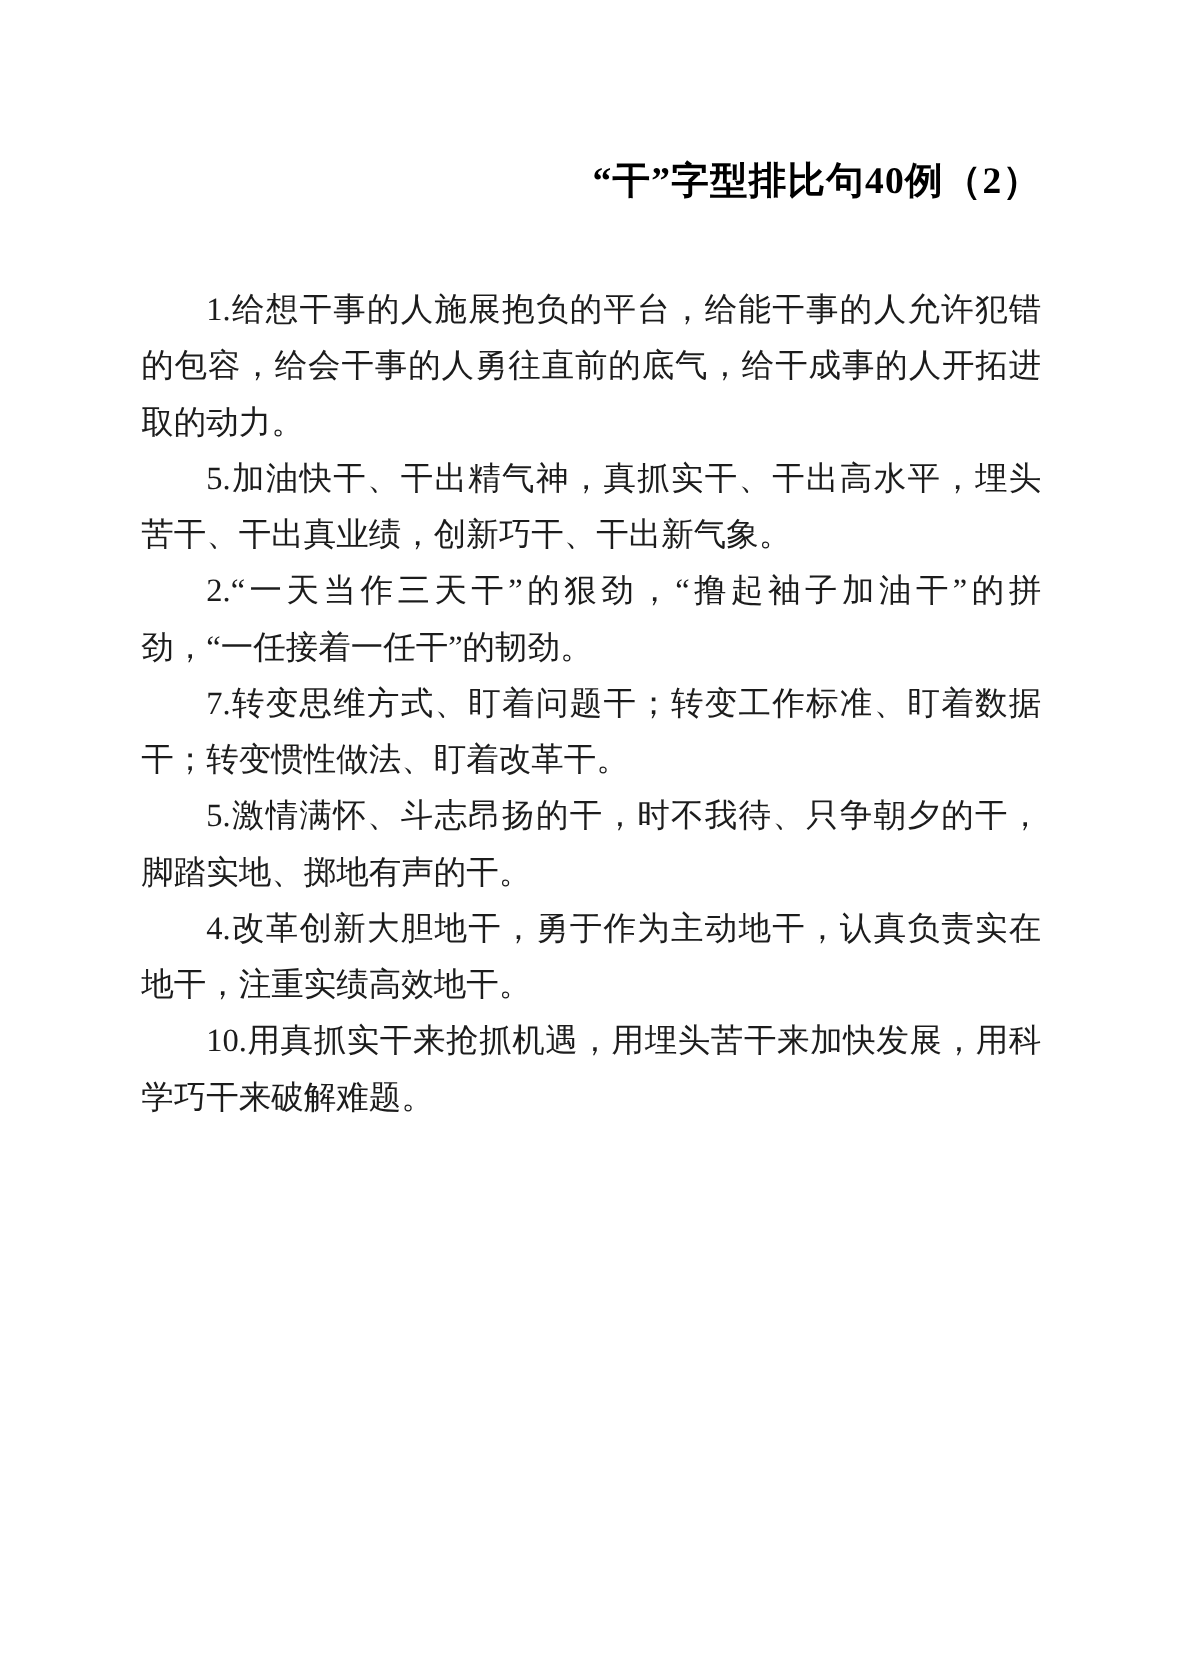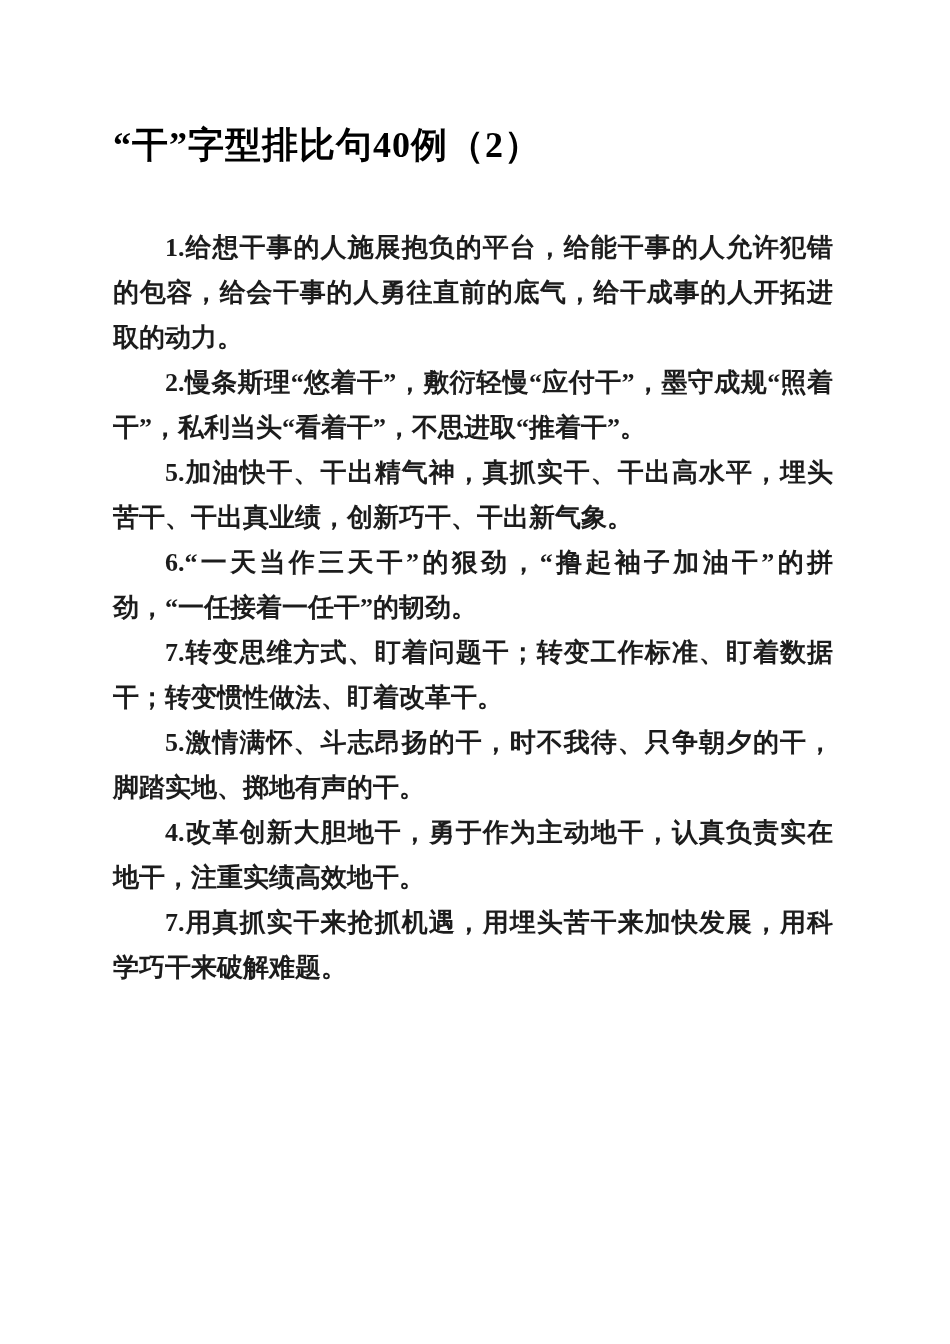--- a/index.html
+++ b/index.html
@@ -12,47 +12,45 @@
     width: 950px;
     height: 1344px;
     background: #ffffff;
     box-sizing: border-box;
     padding: 110px 117px 0 113px;
     font-family: "Liberation Serif", "DejaVu Serif", serif;
     overflow: hidden;
   }
   .doc-title {
     margin: 0 0 45px 0;
-    font-size: 36px;
+    font-size: 30px;
     line-height: 70px;
     font-weight: bold;
-    text-align: left;
+    text-align: right;
     color: #000000;
     letter-spacing: 1px;
   }
   .doc-body p {
     margin: 0;
     font-size: 26px;
     line-height: 45px;
     text-align: justify;
     text-indent: 2em;
     color: #1c1c1c;
     word-break: break-all;
-    font-weight: bold;
   }
 </style>
 </head>
 <body>
 
 <div class="page">
   <h1 class="doc-title">“干”字型排比句40例（2）</h1>
 
   <div class="doc-body">
     <p>1.给想干事的人施展抱负的平台，给能干事的人允许犯错的包容，给会干事的人勇往直前的底气，给干成事的人开拓进取的动力。</p>
-    <p>2.慢条斯理“悠着干”，敷衍轻慢“应付干”，墨守成规“照着干”，私利当头“看着干”，不思进取“推着干”。</p>
     <p>5.加油快干、干出精气神，真抓实干、干出高水平，埋头苦干、干出真业绩，创新巧干、干出新气象。</p>
-    <p>6.“一天当作三天干”的狠劲，“撸起袖子加油干”的拼劲，“一任接着一任干”的韧劲。</p>
+    <p>2.“一天当作三天干”的狠劲，“撸起袖子加油干”的拼劲，“一任接着一任干”的韧劲。</p>
     <p>7.转变思维方式、盯着问题干；转变工作标准、盯着数据干；转变惯性做法、盯着改革干。</p>
     <p>5.激情满怀、斗志昂扬的干，时不我待、只争朝夕的干，脚踏实地、掷地有声的干。</p>
     <p>4.改革创新大胆地干，勇于作为主动地干，认真负责实在地干，注重实绩高效地干。</p>
-    <p>7.用真抓实干来抢抓机遇，用埋头苦干来加快发展，用科学巧干来破解难题。</p>
+    <p>10.用真抓实干来抢抓机遇，用埋头苦干来加快发展，用科学巧干来破解难题。</p>
   </div>
 </div>
 
 </body></html>

